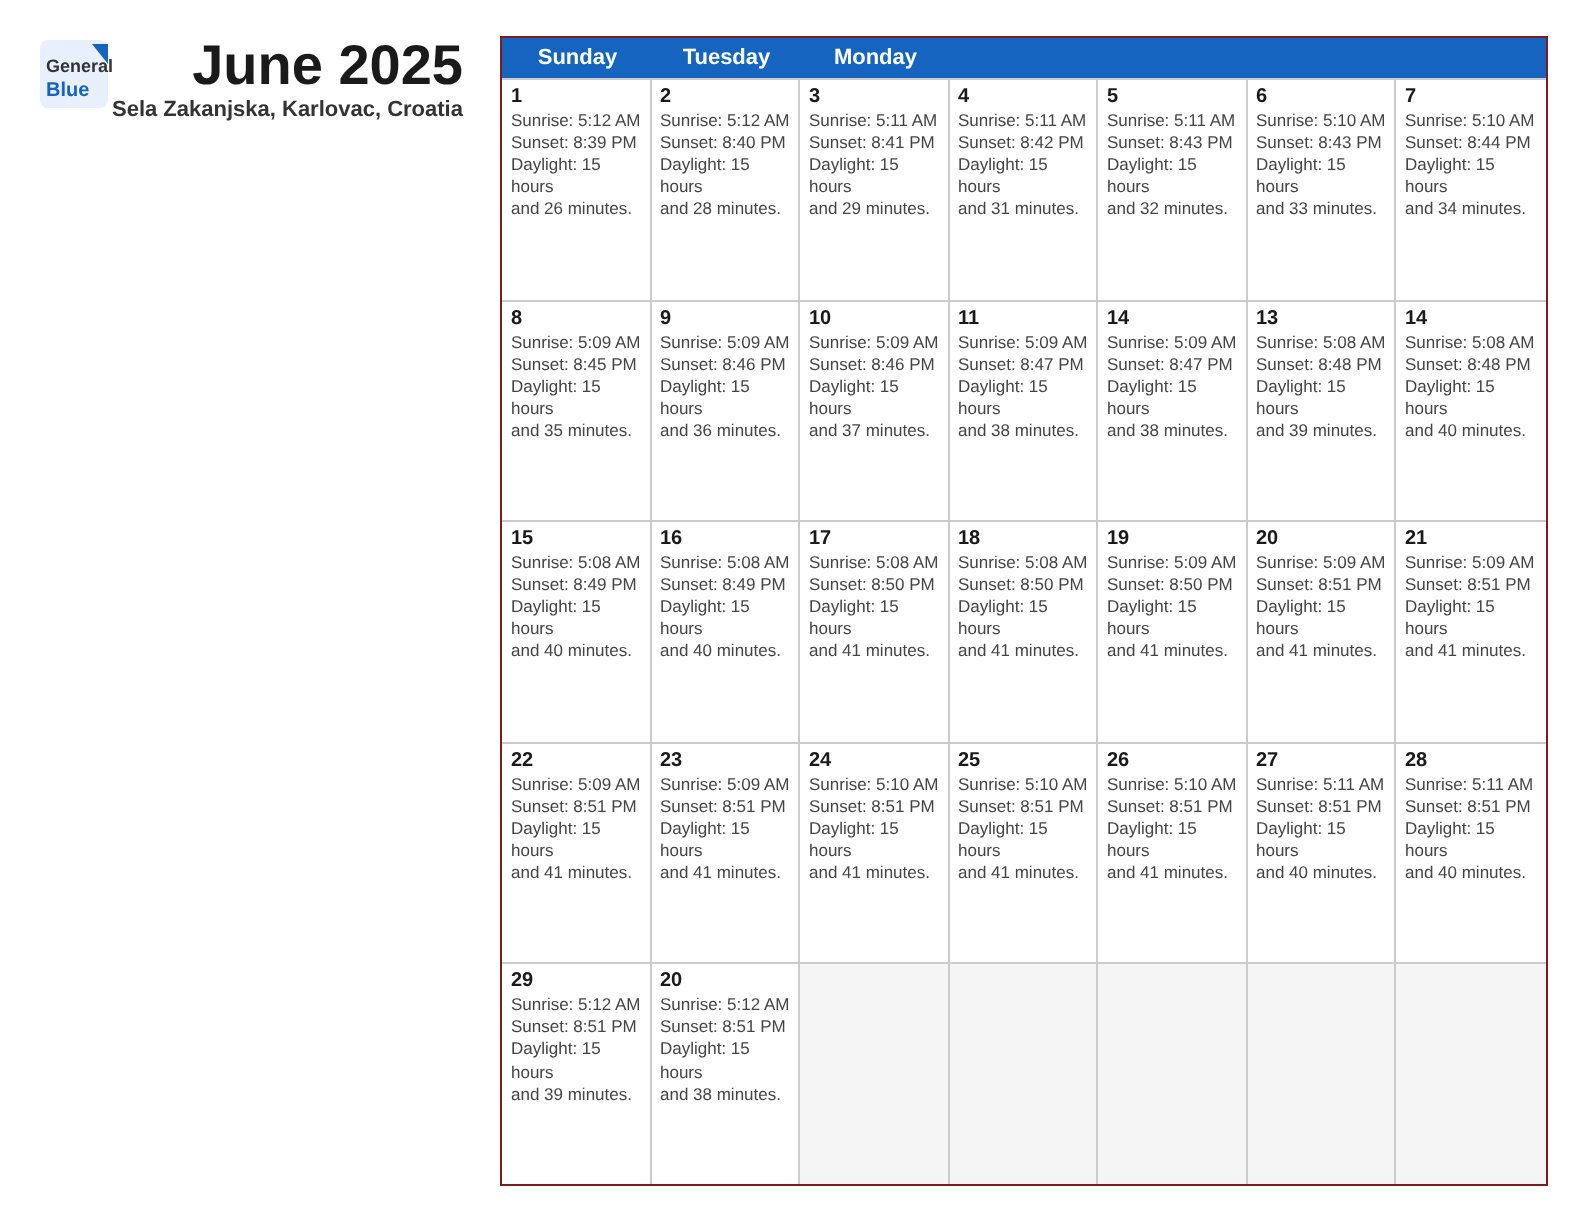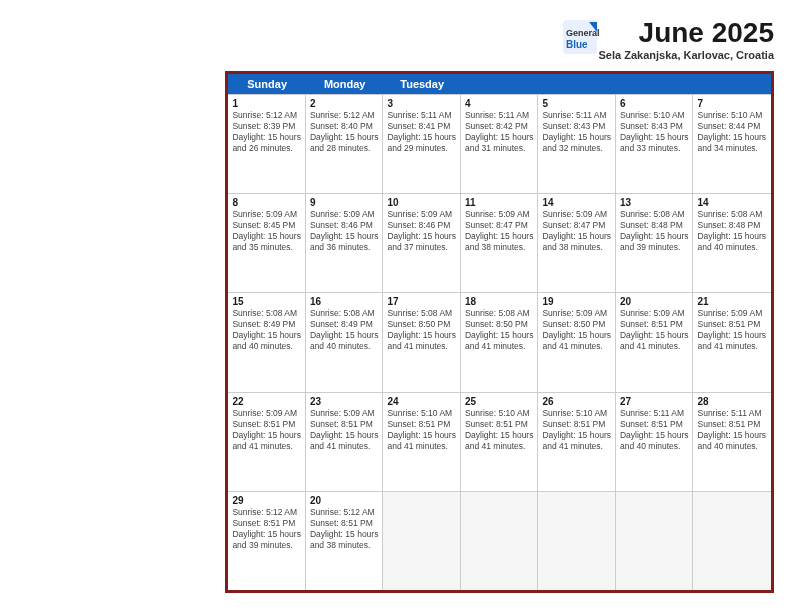--- a/index.html
+++ b/index.html
@@ -8,22 +8,21 @@
       height: 612px;
       font-family: Arial, sans-serif;
       background: #fff;
       overflow: hidden;
     }
     .page {
       width: 792px;
       height: 612px;
       padding: 18px 18px 19px 18px;
       display: flex;
-      flex-direction: column;
-      align-items: flex-end;
+      flex-direction: row;
     }
     .header {
       display: flex;
       justify-content: space-between;
       align-items: flex-start;
       margin-bottom: 10px;
     }
     .logo {
       display: flex;
       flex-direction: column;
@@ -40,21 +39,22 @@
     }
     .subtitle {
       font-size: 11px;
       color: #333;
       font-weight: bold;
     }
     .calendar {
       flex: 1;
       display: flex;
       flex-direction: column;
-      border: 3px solid #7f1d1d;
+      border: 1px solid #7f1d1d;
+      margin-left: 19px;
     }
     .cal-header {
       display: grid;
       grid-template-columns: repeat(7, 1fr);
       background: #1565c0;
     }
     .cal-header-cell {
       color: #fff;
       font-size: 11px;
       font-weight: bold;
@@ -112,22 +112,22 @@
     </div>
     <div class="title-block">
       <div class="main-title">June 2025</div>
       <div class="subtitle">Sela Zakanjska, Karlovac, Croatia</div>
     </div>
   </div>
 
   <div class="calendar">
     <div class="cal-header">
       <div class="cal-header-cell">Sunday</div>
+      <div class="cal-header-cell">Tuesday</div>
       <div class="cal-header-cell">Monday</div>
-      <div class="cal-header-cell">Tuesday</div>
     </div>
 
     <div class="cal-body">
 
       <div class="cal-row">
         <div class="cal-cell">
           <span class="day-num">1</span>
           <span class="info-line">Sunrise: 5:12 AM</span>
           <span class="info-line">Sunset: 8:39 PM</span>
           <span class="info-line">Daylight: 15 hours</span>

